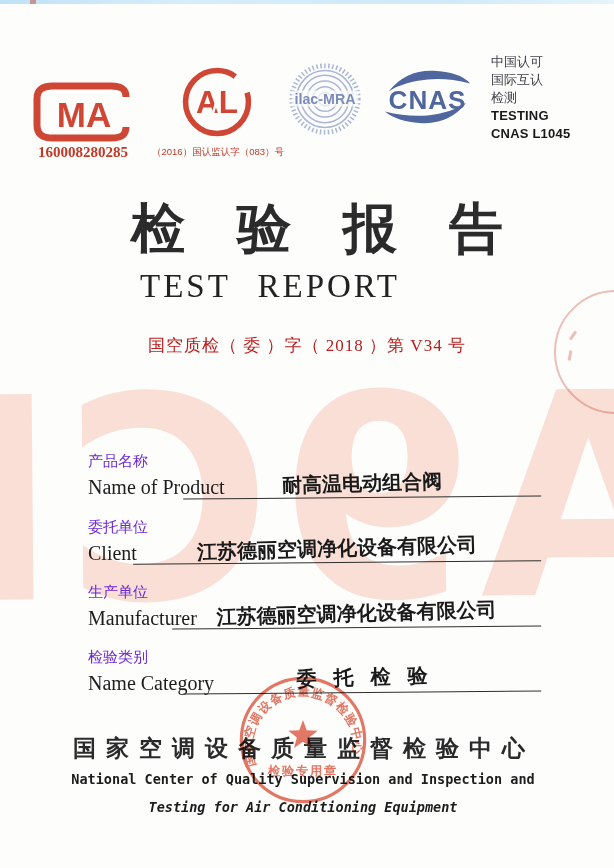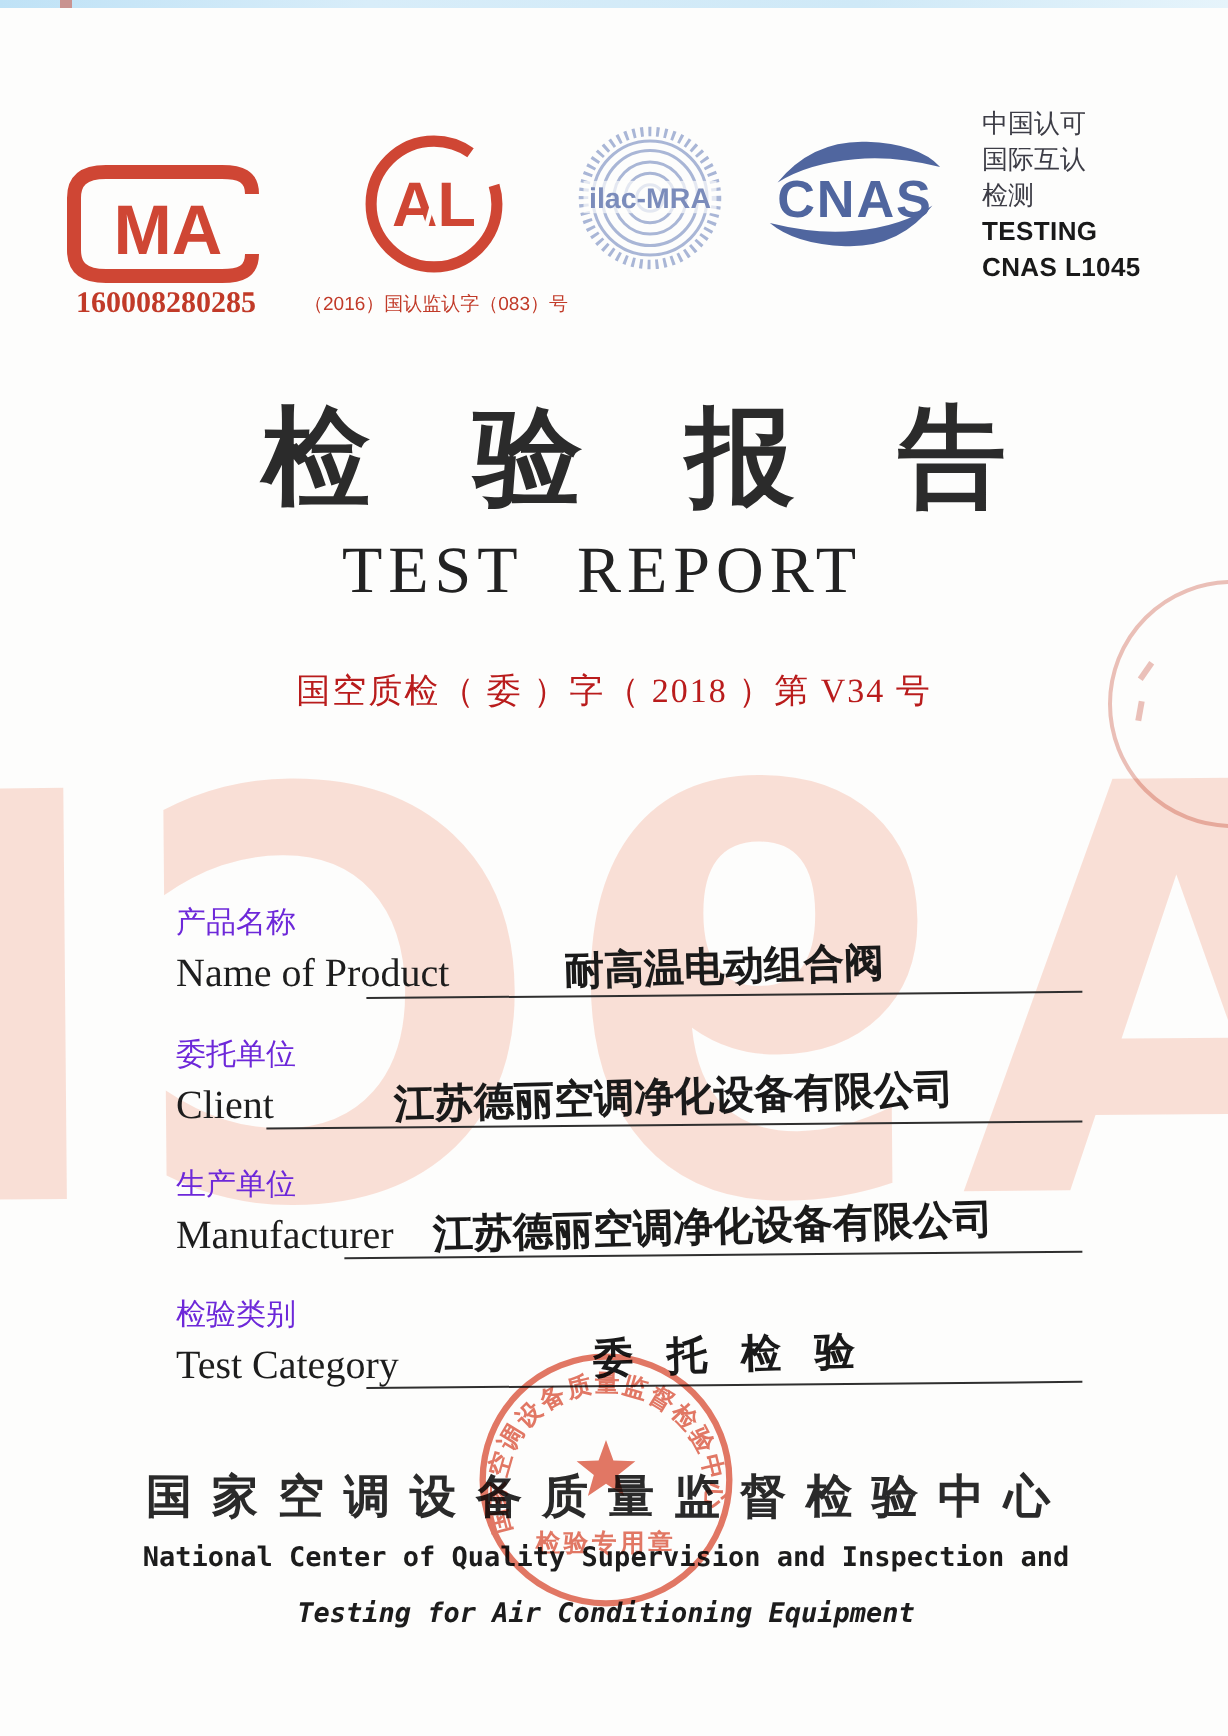--- a/index.html
+++ b/index.html
@@ -29,21 +29,21 @@
     font-size:9.5px;font-weight:400;color:var(--red-dim);}
   .logo-ilac{left:287px;top:61px;width:76px;height:76px;}
   .logo-cnas{left:379px;top:67px;width:97px;height:60px;}
   .accred{left:491px;top:53px;width:110px;font-size:13px;line-height:18px;color:#3d3d46;}
   .accred .en{font-weight:bold;color:#191919;letter-spacing:.2px;}
 
   .title-cn{left:0;top:193px;width:614px;text-align:center;font-size:54px;font-weight:bold;
     color:#2b2b2b;letter-spacing:52px;padding-left:72px;box-sizing:border-box;}
   .title-en{left:0;top:268px;width:540px;text-align:center;
     font-family:"Liberation Serif", serif;font-size:33px;color:#222;
-    letter-spacing:3px;word-spacing:16px;padding-left:31px;}
+    letter-spacing:3px;word-spacing:16px;}
   .report-no{left:0;top:334px;width:614px;text-align:center;font-size:17px;color:#b91c1c;
     font-family:"Liberation Serif", serif;letter-spacing:1px;}
 
   .edge-seal{right:-64px;top:290px;width:120px;height:120px;border:2.5px solid rgba(206,92,72,.38);
     border-radius:50%;mix-blend-mode:multiply;}
   .edge-seal .tick{position:absolute;background:rgba(200,80,60,.35);}
   .edge-seal .t1{left:12px;top:42px;width:10px;height:3px;transform:rotate(-55deg);}
   .edge-seal .t2{left:9px;top:62px;width:10px;height:3px;transform:rotate(-80deg);}
 
   .field{left:0;width:614px;height:72px;}
@@ -138,21 +138,21 @@
 
   <div class="abs field" style="top:583px">
     <div class="f-cn">生产单位</div>
     <div class="f-en">Manufacturer</div>
     <div class="f-line" style="left:172px;top:0;width:369px;height:44px"></div>
     <div class="f-val" style="left:172px;top:17px;width:369px">江苏德丽空调净化设备有限公司</div>
   </div>
 
   <div class="abs field" style="top:648px">
     <div class="f-cn">检验类别</div>
-    <div class="f-en">Test Category</div>
+    <div class="f-en">Name Category</div>
     <div class="f-line" style="left:183px;top:0;width:358px;height:44px"></div>
     <div class="f-val spaced" style="left:183px;top:16px;width:358px">委托检验</div>
   </div>
 
   <div class="abs org-cn">国家空调设备质量监督检验中心</div>
   <div class="abs org-en org-en1">National Center of Quality Supervision and Inspection and</div>
   <div class="abs org-en org-en2">Testing for Air Conditioning Equipment</div>
 
   <svg class="abs seal" viewBox="0 0 150 150">
     <circle cx="75" cy="75" r="68" fill="none" stroke="#dd5a43" stroke-width="3.5"></circle>

